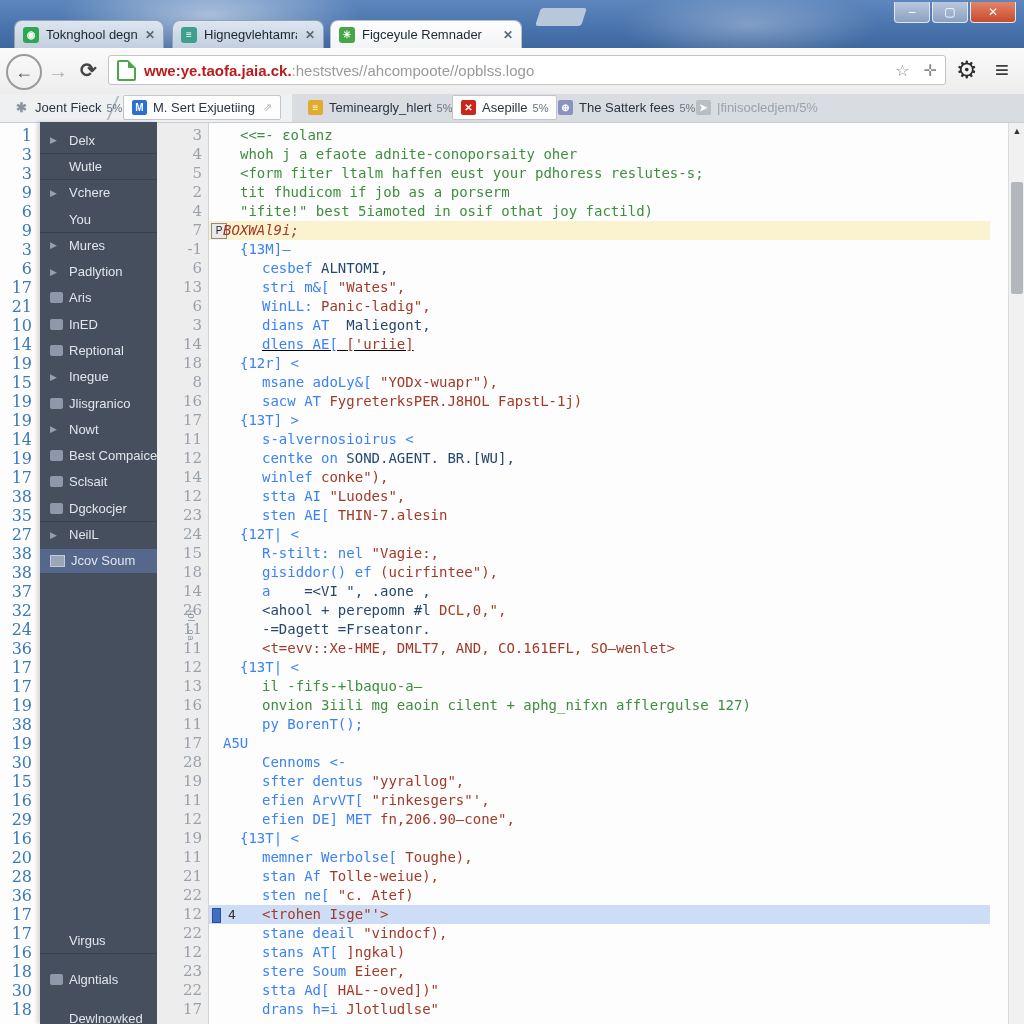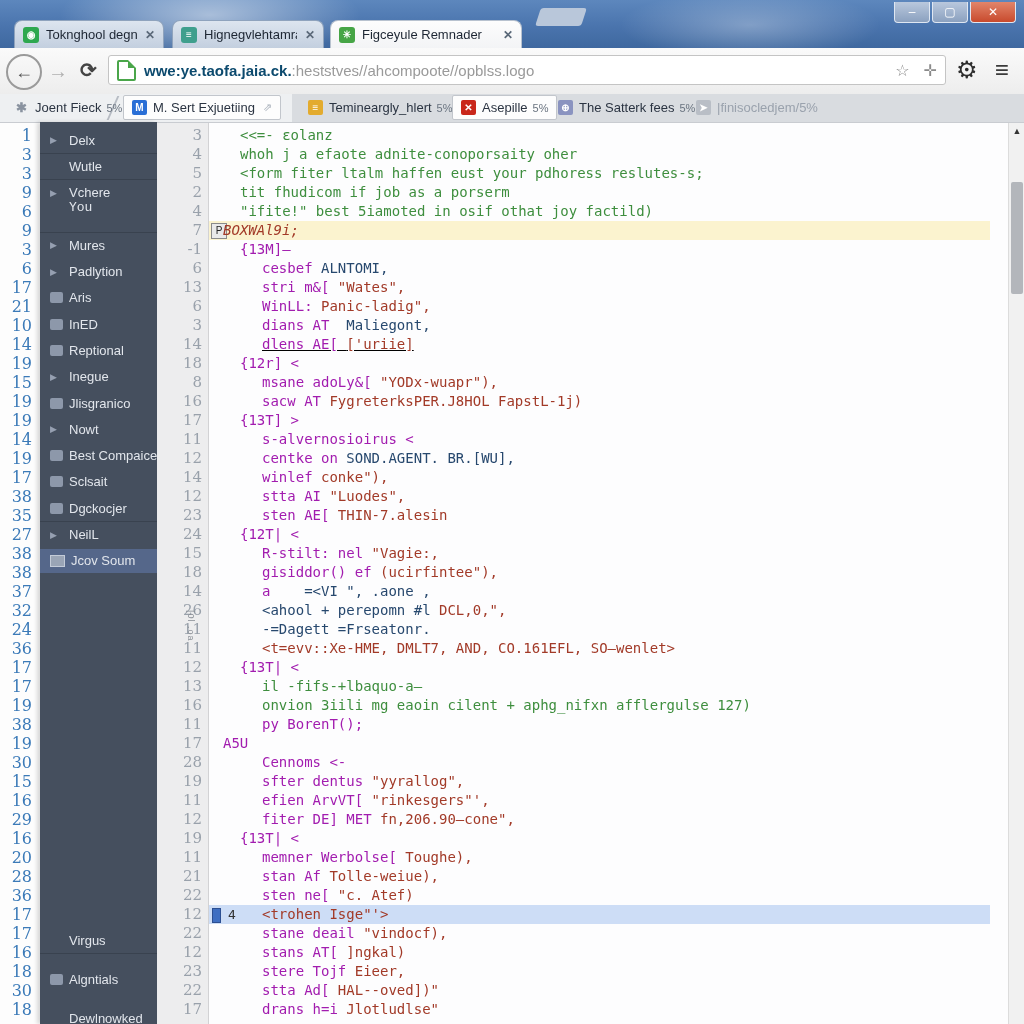--- a/index.html
+++ b/index.html
@@ -37,21 +37,21 @@
     display:flex;align-items:center;justify-content:center;font-size:18px;font-weight:bold;color:#555;}
   #fwdbtn{left:48px;top:12px;font-size:20px;color:#b0b0b0;}
   #reloadbtn{left:80px;top:10px;font-size:20px;font-weight:bold;color:#444;}
   #addressbar{position:absolute;left:108px;top:7px;width:838px;height:30px;background:#fff;
     border:1px solid #c4c4c4;border-radius:3px;box-sizing:border-box;display:flex;align-items:center;
     padding:0 8px;cursor:text;}
   #pageicon{width:15px;height:17px;border:2px solid #4aa64a;border-radius:2px;margin-right:8px;flex:0 0 15px;position:relative;}
   #pageicon:after{content:"";position:absolute;right:-2px;top:-2px;border:4px solid #fff;
     border-left-color:#4aa64a;border-bottom-color:#4aa64a;}
   #urltext{font-size:15px;white-space:nowrap;overflow:hidden;flex:1;}
-  #urltext .u1{color:#0c4a6e;font-weight:bold;}
+  #urltext .u1{color:#b91c1c;font-weight:bold;}
   #urltext .u2{color:#9a9a9a;}
   .urlicon{color:#8a8a8a;font-size:16px;margin-left:14px;cursor:pointer;}
   #gearbtn{position:absolute;left:956px;top:8px;font-size:24px;color:#2e2e2e;cursor:pointer;}
   #menubtn{position:absolute;left:995px;top:8px;font-size:24px;color:#3a3a3a;font-weight:bold;cursor:pointer;}
 
   
   #bookmarks{position:absolute;left:0;top:94px;width:1024px;height:28px;
     background:#eef0f2;border-bottom:1px solid #c9ccd1;z-index:2;}
   #bmpanel{position:absolute;left:292px;top:0;width:732px;height:28px;background:#d9dcе0;background:#d9dce0;}
   .bm{position:absolute;top:1px;height:25px;display:flex;align-items:center;padding:0 8px;
@@ -73,21 +73,21 @@
   .row{position:absolute;left:0;width:1008px;height:19px;}
   .outer-num{position:absolute;left:0;width:32px;text-align:right;
     font-family:"DejaVu Serif",serif;font-size:16px;color:#3b7ab8;line-height:19px;}
   .inner-num{position:absolute;left:160px;width:42px;text-align:right;
     font-family:"DejaVu Serif",serif;font-size:15px;color:#99a1ab;line-height:19px;}
   .hlbar{position:absolute;left:209px;right:18px;top:0;height:19px;}
   .hlbar.y{background:#fbf3cf;}
   .hlbar.s{background:#cdddf6;}
   .code-line{position:absolute;top:0;font-family:"DejaVu Sans Mono",monospace;
     font-size:14px;line-height:19px;white-space:pre;cursor:text;}
-  .c-g{color:#3e8e3e;} .c-b{color:#a21caf;margin-top:44px;} .c-r{color:#a23a28;} .c-n{color:#27486e;}
+  .c-g{color:#3e8e3e;} .c-b{color:#3b82f6;margin-top:44px;} .c-r{color:#a23a28;} .c-n{color:#27486e;}
   .mk-bp{position:absolute;left:211px;top:2px;width:14px;height:14px;background:#e9e9e9;
     border:1px solid #8a8a8a;color:#222;font-size:10px;line-height:13px;text-align:center;cursor:pointer;}
   .mk-bm{position:absolute;left:212px;top:3px;width:7px;height:13px;background:#3f6fc2;
     border:1px solid #2c4f92;cursor:pointer;}
   .mk-lbl{position:absolute;left:228px;top:0;font-family:"DejaVu Sans Mono",monospace;
     font-size:13px;line-height:19px;color:#333;}
   #vnote{position:absolute;left:196px;top:488px;font-size:9px;color:#8a8f96;
     transform:rotate(90deg);transform-origin:left top;letter-spacing:1px;}
 
   
@@ -373,21 +373,21 @@
           <span class="code-line" style="left: 262px;"><span class="c-b">sfter dentus </span><span class="c-r">"yyrallog",</span></span>
         </div>
         <div class="row" style="top: 669px;">
           <span class="outer-num">16</span>
           <span class="inner-num">11</span>
           <span class="code-line" style="left: 262px;"><span class="c-b">efien ArvVT[ </span><span class="c-r">"rinkesgers"',</span></span>
         </div>
         <div class="row" style="top: 688px;">
           <span class="outer-num">29</span>
           <span class="inner-num">12</span>
-          <span class="code-line" style="left: 262px;"><span class="c-b">fiter DE] MET </span><span class="c-r">fn,206.90—cone",</span></span>
+          <span class="code-line" style="left: 262px;"><span class="c-b">efien DE] MET </span><span class="c-r">fn,206.90—cone",</span></span>
         </div>
         <div class="row" style="top: 707px;">
           <span class="outer-num">16</span>
           <span class="inner-num">19</span>
           <span class="code-line" style="left: 240px;"><span class="c-b">{13T| &lt;</span></span>
         </div>
         <div class="row" style="top: 726px;">
           <span class="outer-num">20</span>
           <span class="inner-num">11</span>
           <span class="code-line" style="left: 262px;"><span class="c-b">memner Werbolse[ </span><span class="c-r">Toughe),</span></span>
@@ -416,21 +416,21 @@
           <span class="code-line" style="left: 262px;"><span class="c-b">stane deail </span><span class="c-r">"vindocf),</span></span>
         </div>
         <div class="row" style="top: 821px;">
           <span class="outer-num">16</span>
           <span class="inner-num">12</span>
           <span class="code-line" style="left: 262px;"><span class="c-b">stans AT[ </span><span class="c-r">]ngkal)</span></span>
         </div>
         <div class="row" style="top: 840px;">
           <span class="outer-num">18</span>
           <span class="inner-num">23</span>
-          <span class="code-line" style="left: 262px;"><span class="c-b">stere Tojf </span><span class="c-r">Eieer,</span></span>
+          <span class="code-line" style="left: 262px;"><span class="c-b">stere Soum </span><span class="c-r">Eieer,</span></span>
         </div>
         <div class="row" style="top: 859px;">
           <span class="outer-num">30</span>
           <span class="inner-num">22</span>
           <span class="code-line" style="left: 262px;"><span class="c-b">stta Ad[ </span><span class="c-r">HAL--oved])"</span></span>
         </div>
         <div class="row" style="top: 878px;">
           <span class="outer-num">18</span>
           <span class="inner-num">17</span>
           <span class="code-line" style="left: 262px;"><span class="c-b">drans h=i </span><span class="c-r">Jlotludlse"</span></span>
@@ -445,21 +445,21 @@
         <div class="sb-sep" style="top: 31px;"></div>
         <div class="sb-item" style="top: 32.3px;">
           <span class="sb-ic"> </span>
           <span>Wutle</span>
         </div>
         <div class="sb-sep" style="top: 57.3px;"></div>
         <div class="sb-item" style="top: 58.6px;">
           <span class="sb-ic">▶</span>
           <span>Vchere</span>
         </div>
-        <div class="sb-item" style="top: 73px; font-family: Liberation Mono, monospace;">
+        <div class="sb-item" style="top: 85px;">
           <span class="sb-ic"> </span>
           <span>You</span>
         </div>
         <div class="sb-sep" style="top: 109.9px;"></div>
         <div class="sb-item" style="top: 111.2px;">
           <span class="sb-ic">▶</span>
           <span>Mures</span>
         </div>
         <div class="sb-item" style="top: 137.5px;">
           <span class="sb-ic">▶</span>

